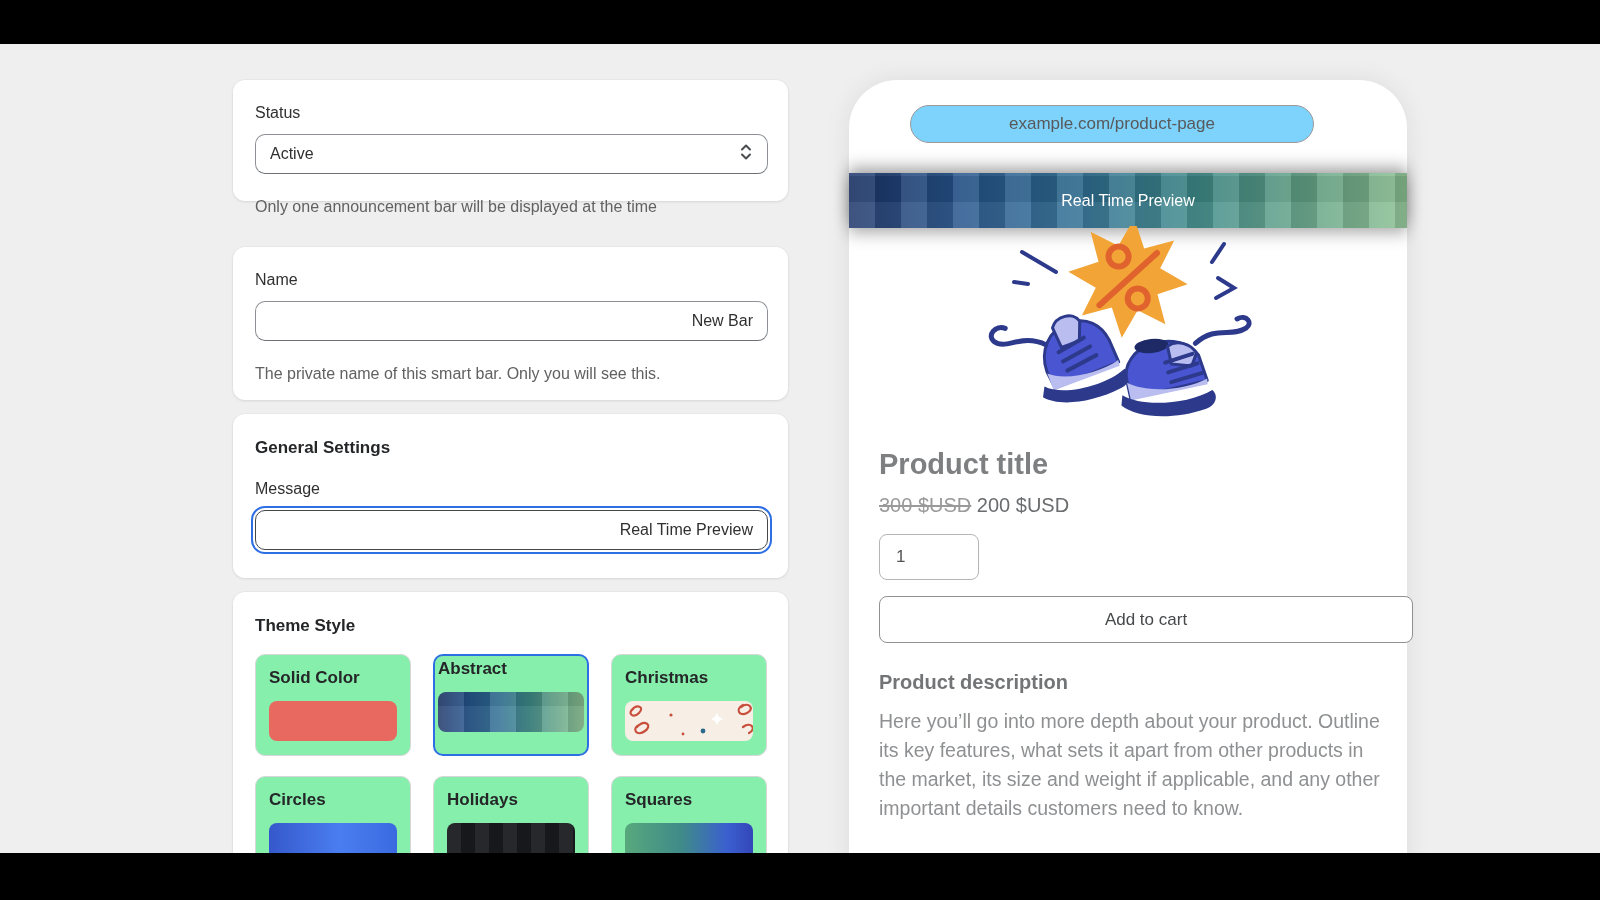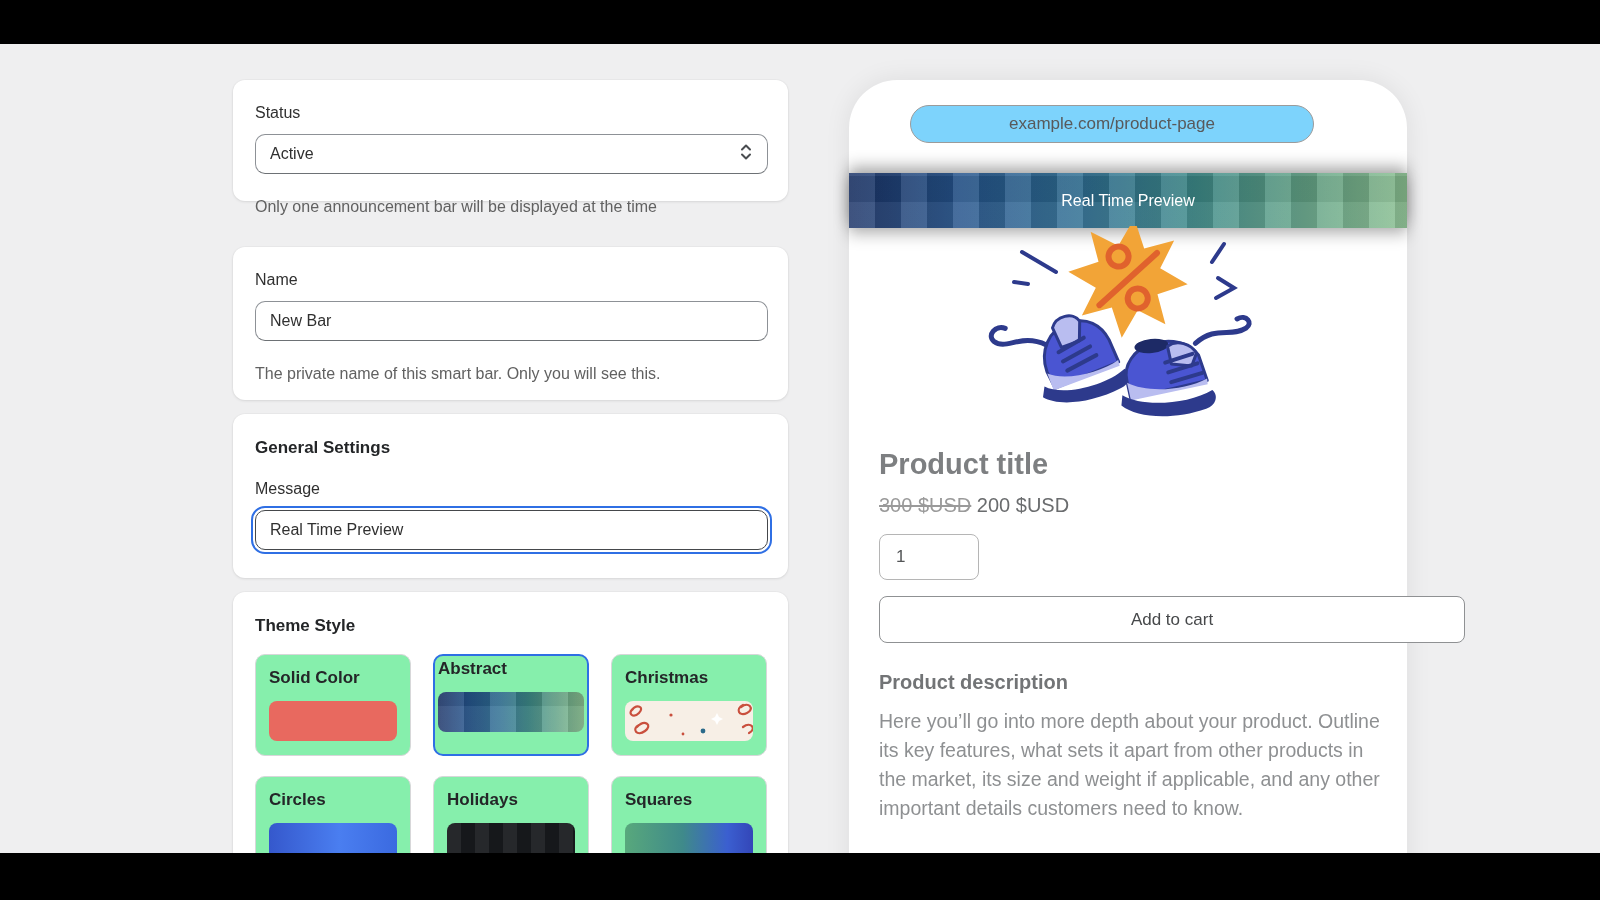--- a/index.html
+++ b/index.html
@@ -25,20 +25,21 @@
 
   .field-label { font-size:16px; color:#303030; margin-bottom:12px; }
   .card-heading { font-size:17px; font-weight:700; color:#242628; }
   .helper-text { font-size:16px; color:#616161; margin-top:24px; }
 
   .select-box, .text-input {
     width:513px; height:40px; background:#fff;
     border:1px solid #8d9196; border-bottom-color:#6d7175; border-radius:10px;
     font-size:16px; color:#303030; padding:0 14px;
     font-family:"Liberation Sans", sans-serif;
+    text-align:right;
   }
   .select-box { display:flex; align-items:center; justify-content:space-between; cursor:pointer; }
   .input-focused {
     border:1px solid #45484b; border-radius:10px;
     outline:2px solid var(--accent,#2f6fe4); outline-offset:2px;
   }
 
   .theme-grid { display:grid; grid-template-columns:repeat(3,156px); column-gap:22px; row-gap:20px; margin-top:18px; }
   .theme-option {
     border:1px solid #d7d7d9; border-radius:10px; background:#86efac;
@@ -82,21 +83,21 @@
   .phone-content { position:absolute; left:30px; top:368px; width:502px; }
   .product-title { font-size:29px; font-weight:700; color:#7d7f81; }
   .price-row { margin-top:13px; font-size:20px; color:#6a6c6e; }
   .old-price { text-decoration:line-through; color:#9a9a9a; }
   .qty-input {
     margin-top:17px; width:100px; height:46px; border:1px solid #b5b5b5; border-radius:8px;
     font-size:17px; color:#535557; padding:0 16px; background:#fff;
     font-family:"Liberation Sans", sans-serif;
   }
   .add-to-cart {
-    margin-top:16px; width:586px; height:47px; background:#fff;
+    margin-top:16px; width:534px; height:47px; background:#fff;
     border:1px solid #8f9193; border-radius:8px; cursor:pointer;
     font-size:17px; color:#46484a; font-family:"Liberation Sans", sans-serif;
   }
   .desc-heading { margin-top:28px; font-size:20px; font-weight:700; color:#727476; }
   .desc-body { margin-top:13px; font-size:19.5px; line-height:29px; color:#8e9092; }
 </style>
 </head>
 <body>
 
 <div class="stage">

